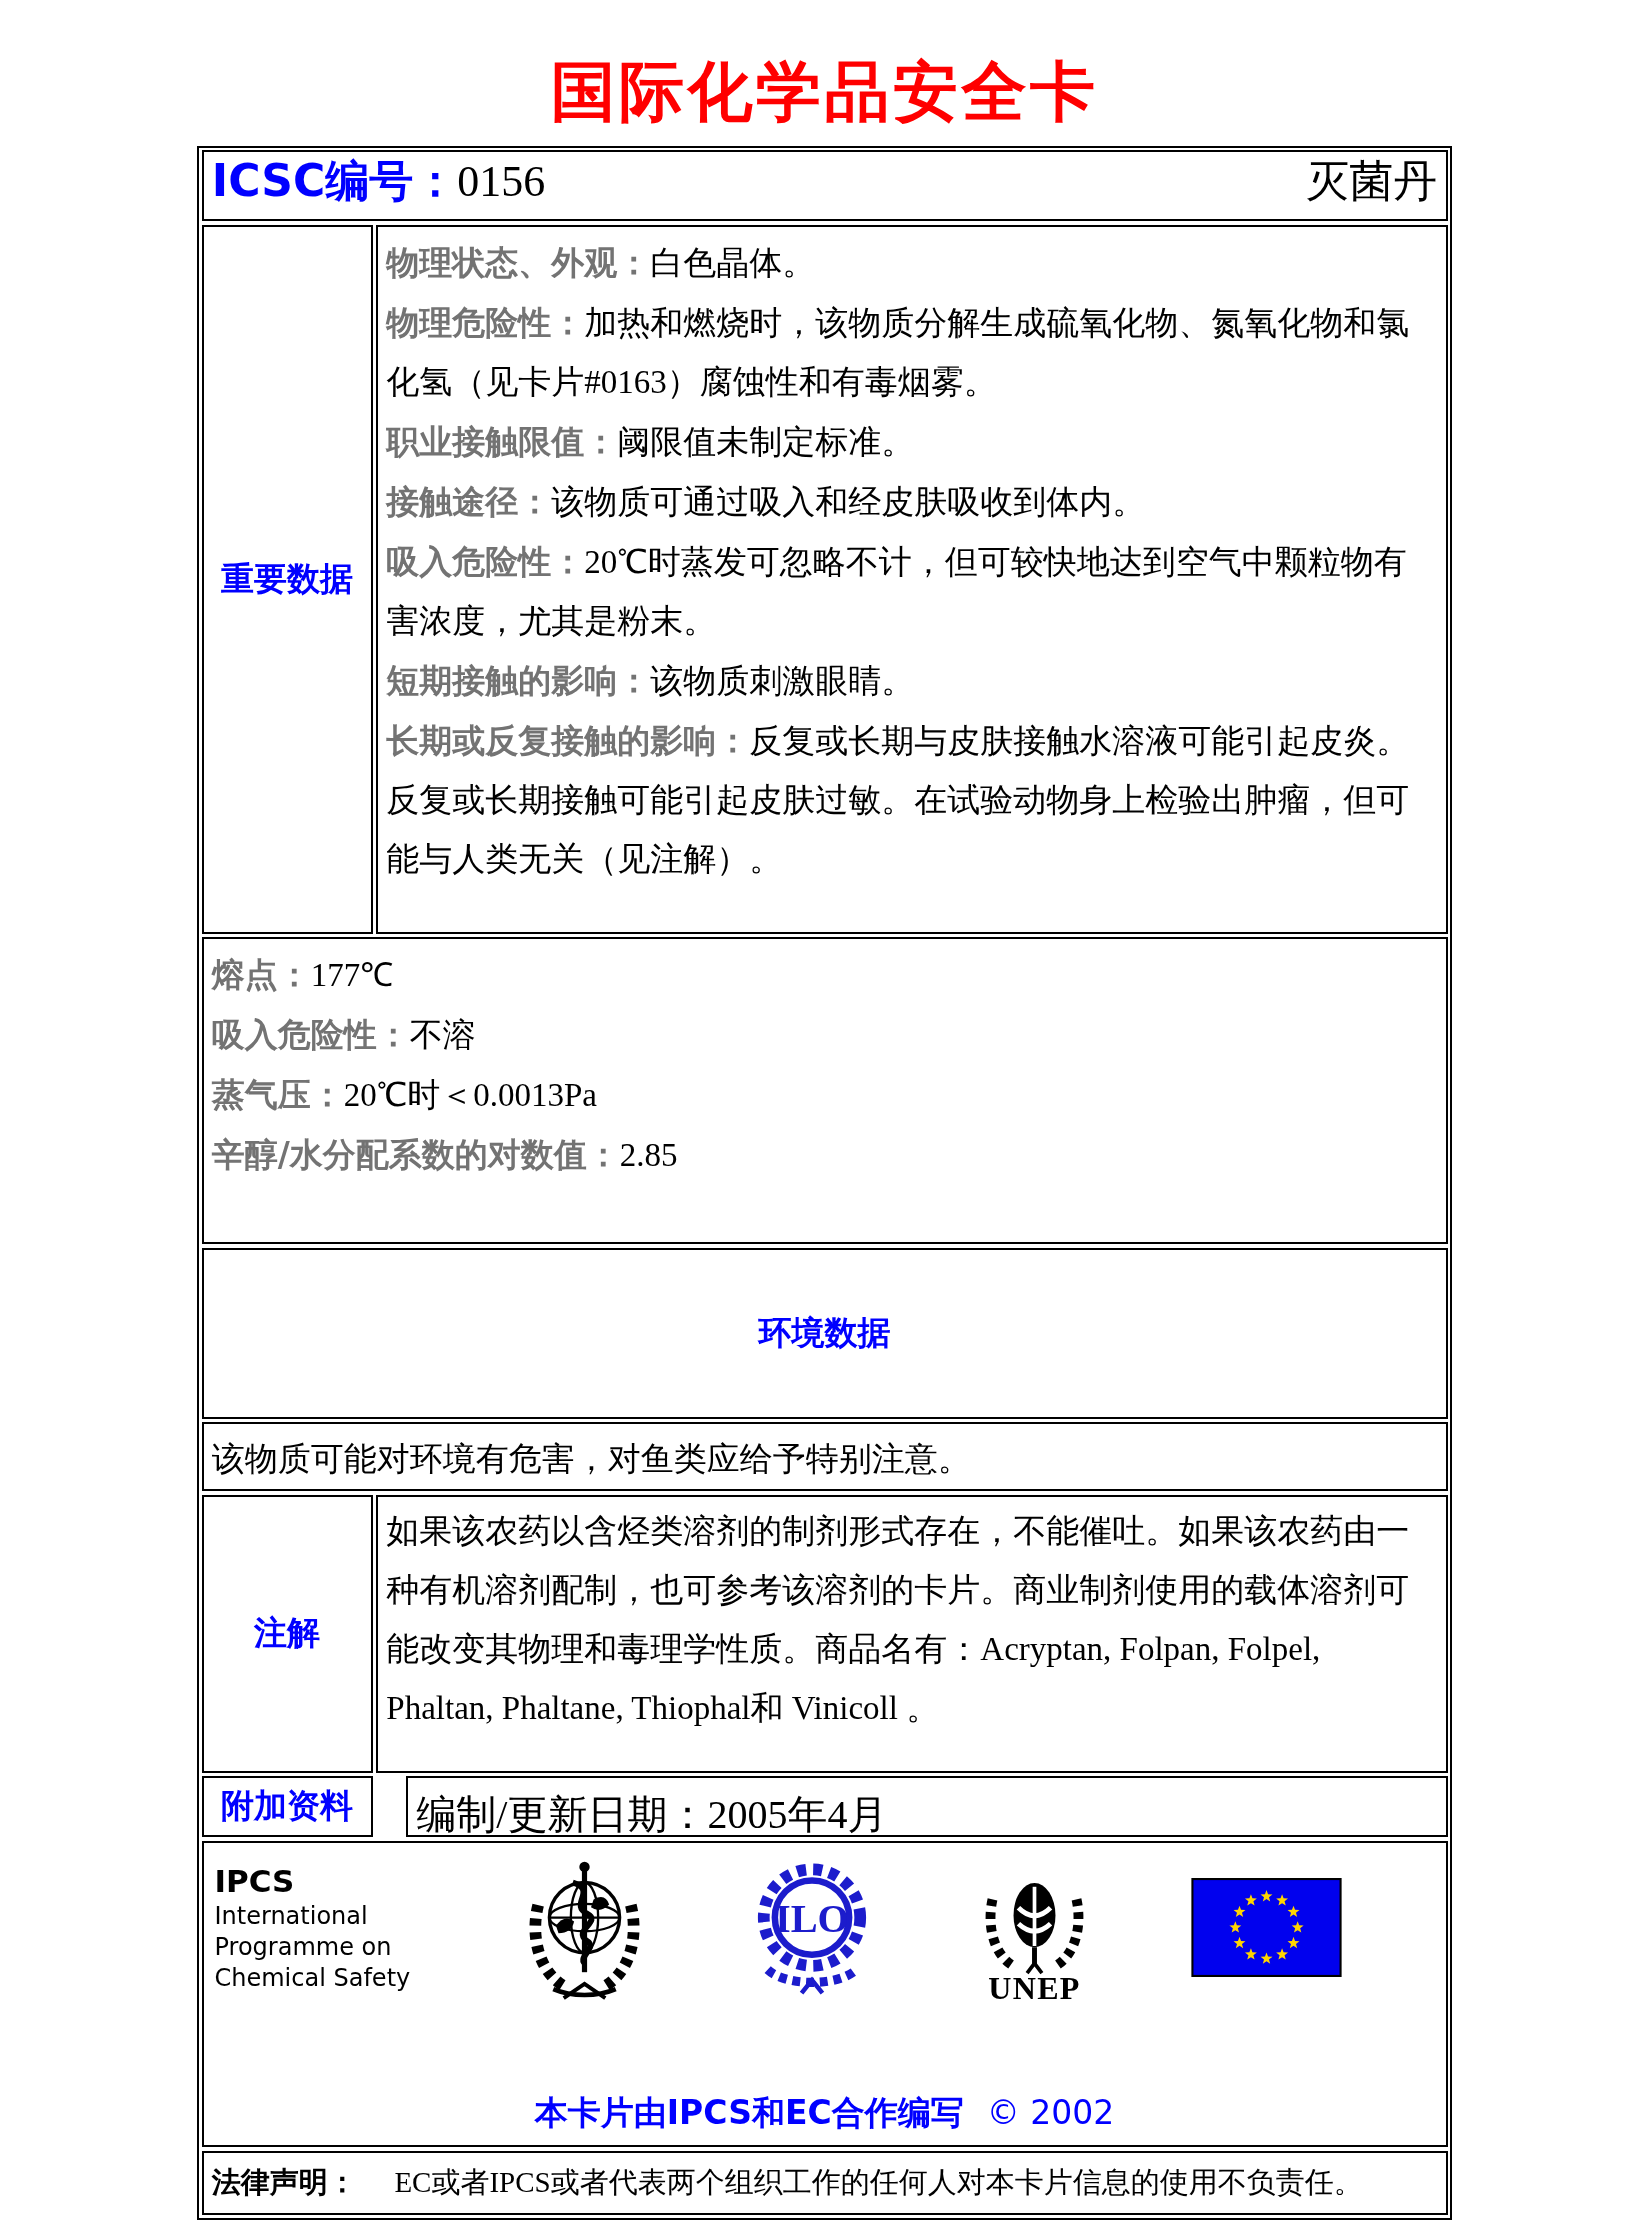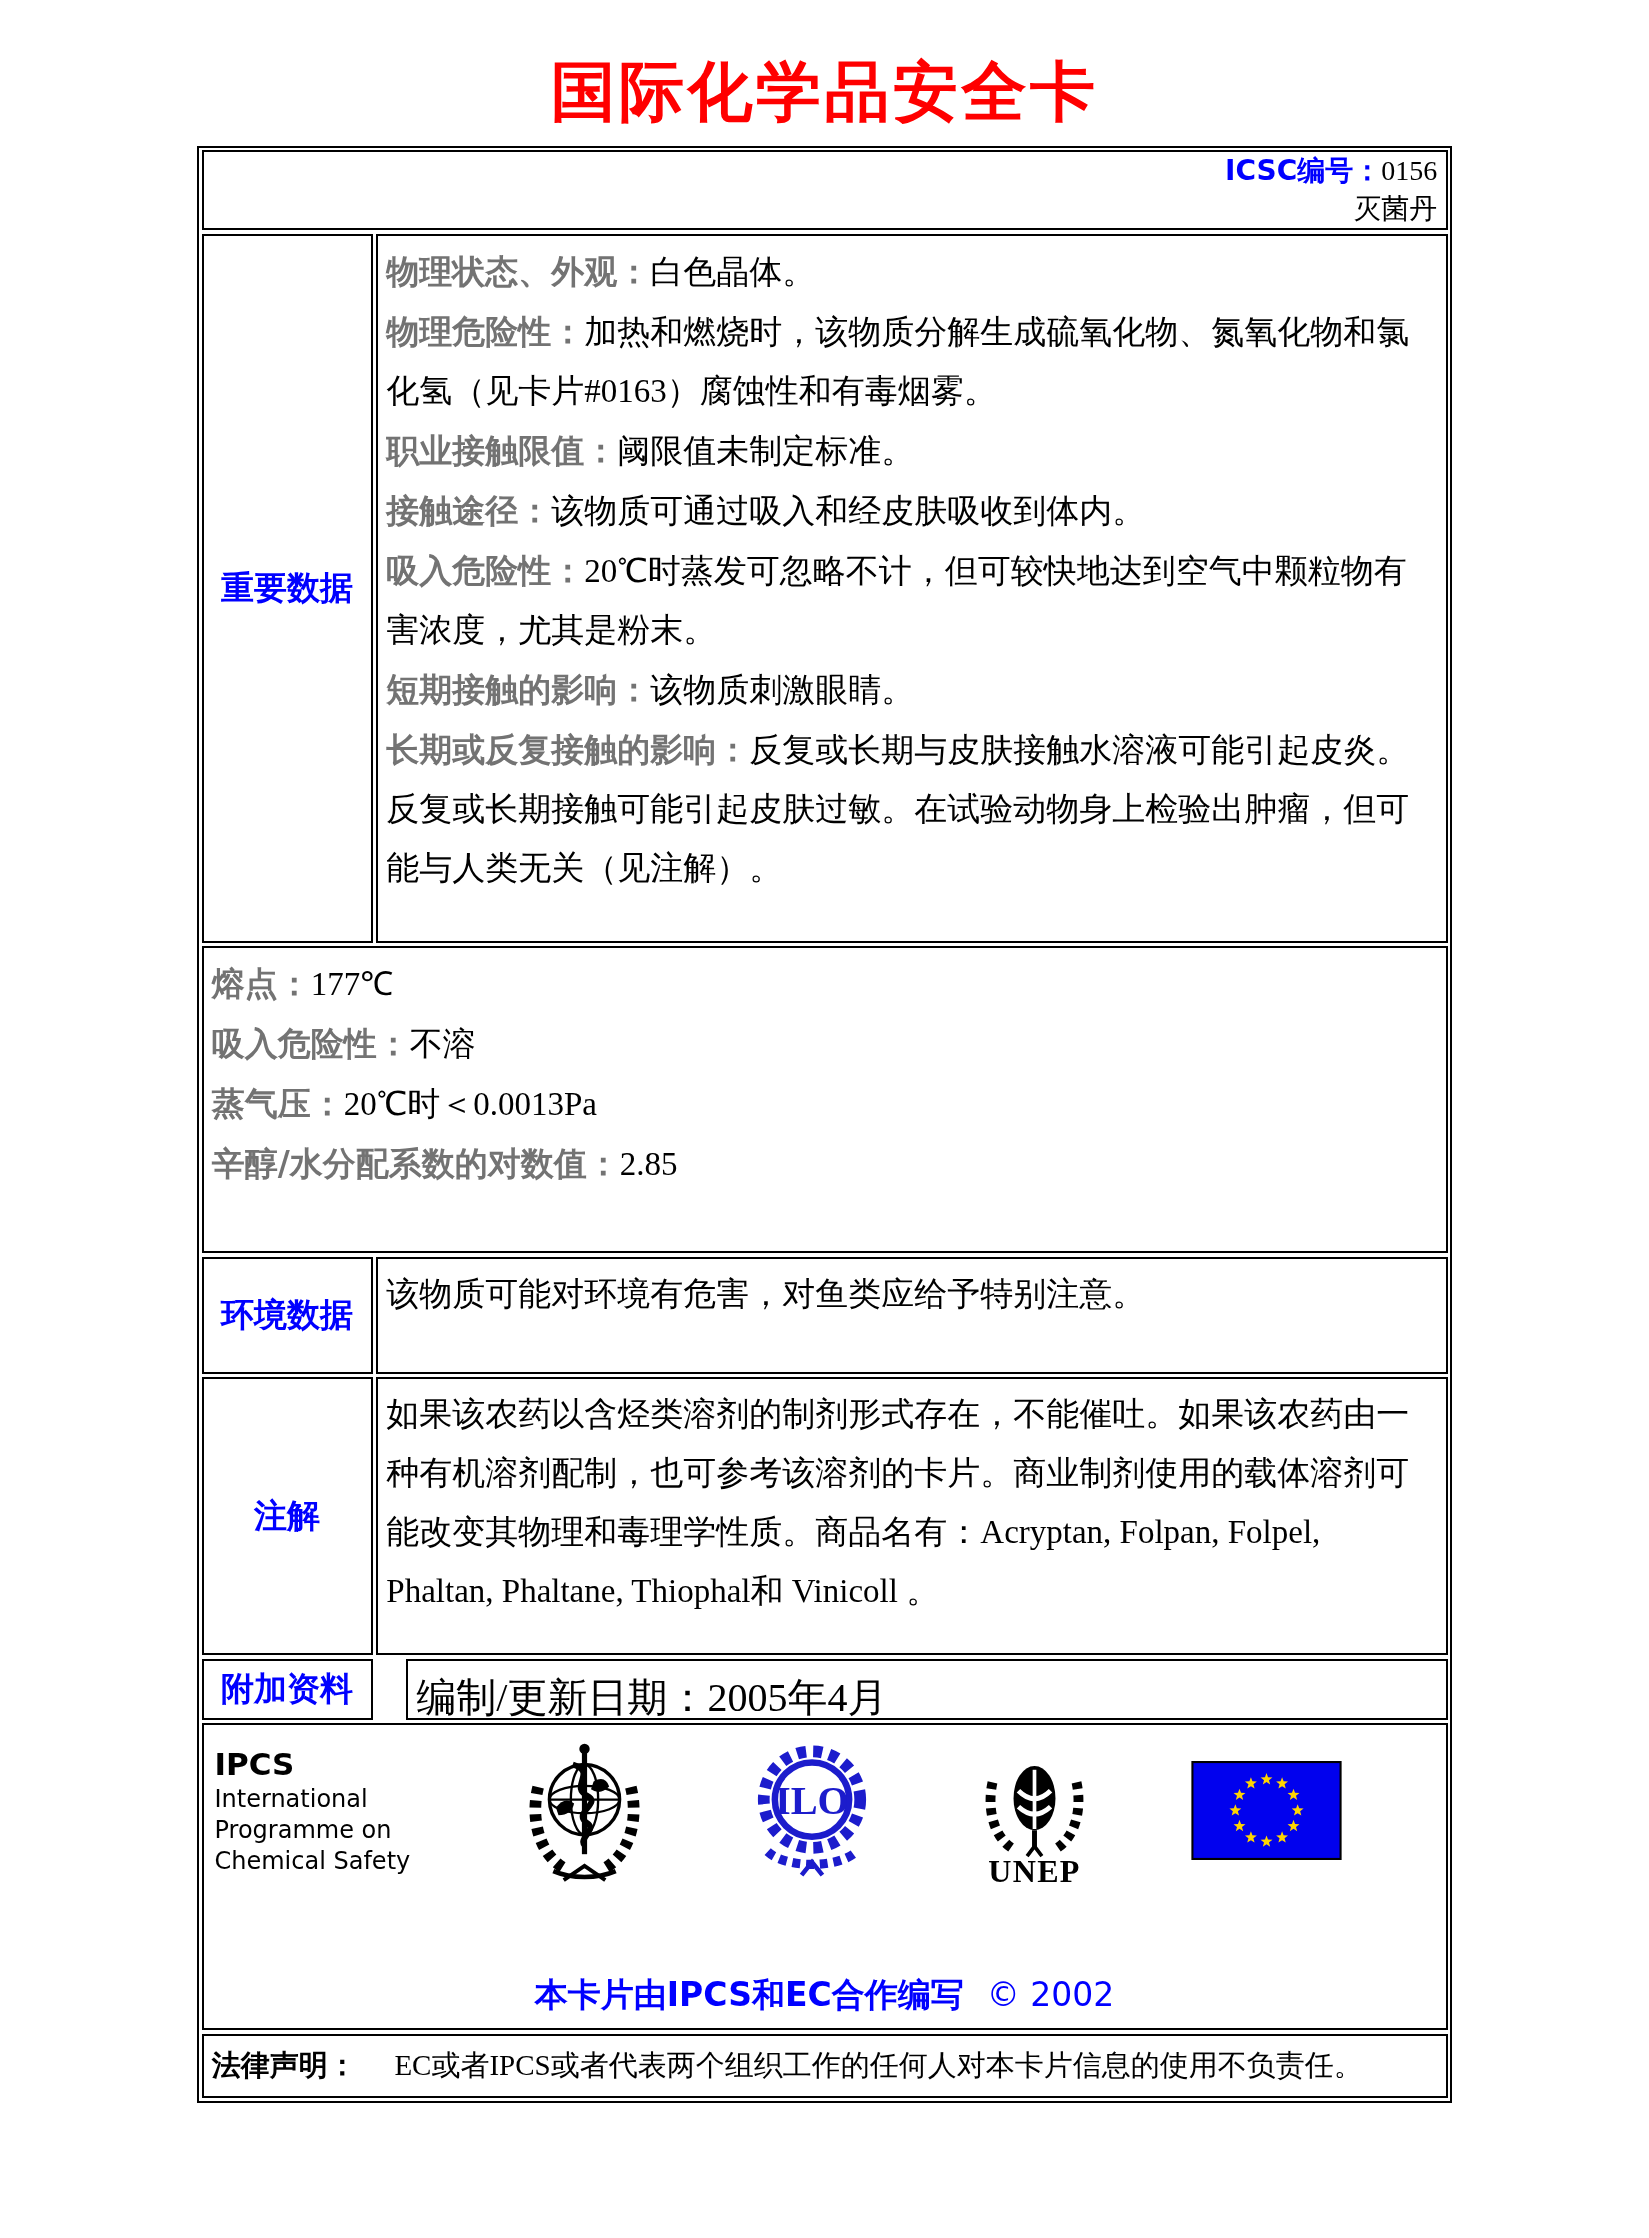--- a/index.html
+++ b/index.html
@@ -9,26 +9,26 @@
   
   .card{width:1246px;margin:9.7px auto 0;border:2.1px solid #000;padding:2.8px;
     display:flex;flex-direction:column;gap:3.5px;background:#fff;}
   .row{display:flex;gap:3.5px;}
   .cell{border:2.1px solid #000;background:#fff;box-sizing:border-box;}
   .label-cell{flex:0 0 171px;display:flex;align-items:center;justify-content:center;
     color:#0000ff;font-weight:bold;font-size:33px;font-family:"DejaVu Sans",sans-serif;text-align:center;}
   .content-cell{flex:1;padding:5.6px 14px 0 8.3px;font-size:33px;line-height:59px;}
   .fl{color:#737373;font-weight:bold;font-family:"DejaVu Sans",sans-serif;}
   .r-header{min-height:71px;}
-  .r-header .cell{width:100%;display:flex;align-items:flex-end;justify-content:space-between;
-    padding:0 8.3px;font-size:28px;flex-direction:column;}
+  .r-header .cell{width:100%;display:flex;align-items:flex-start;justify-content:space-between;
+    padding:0 8.3px;font-size:44px;}
   .icsc-label{color:#0000ff;font-weight:bold;font-family:"DejaVu Sans",sans-serif;}
   .r-important{min-height:709px;}
   .r-physical{min-height:307px;}
-  .r-env{min-height:117px;}
+  .r-env{min-height:117px;flex-direction:column;}
   .r-notes{min-height:278px;}
   .r-extra{min-height:50px;}
   .r-extra .content-cell{padding-top:17px;line-height:40px;font-size:40px;margin-left:30px;}
   .r-logos{min-height:193px;}
   .r-logos .cell{width:100%;display:flex;flex-direction:column;justify-content:flex-start;padding:7px 0 5.6px;gap:37px;}
   .logo-strip{display:flex;align-items:center;justify-content:space-between;padding:0 104px 0 11px;}
   .ipcs-block{font-family:"DejaVu Sans",sans-serif;line-height:31px;font-size:24px;width:208px;}
   .ipcs-name{font-weight:bold;font-size:31px;line-height:40px;}
   .caption-line{text-align:center;color:#0000ff;font-size:33px;
     font-family:"DejaVu Sans",sans-serif;padding-bottom:4.2px;margin-top:48px;}

